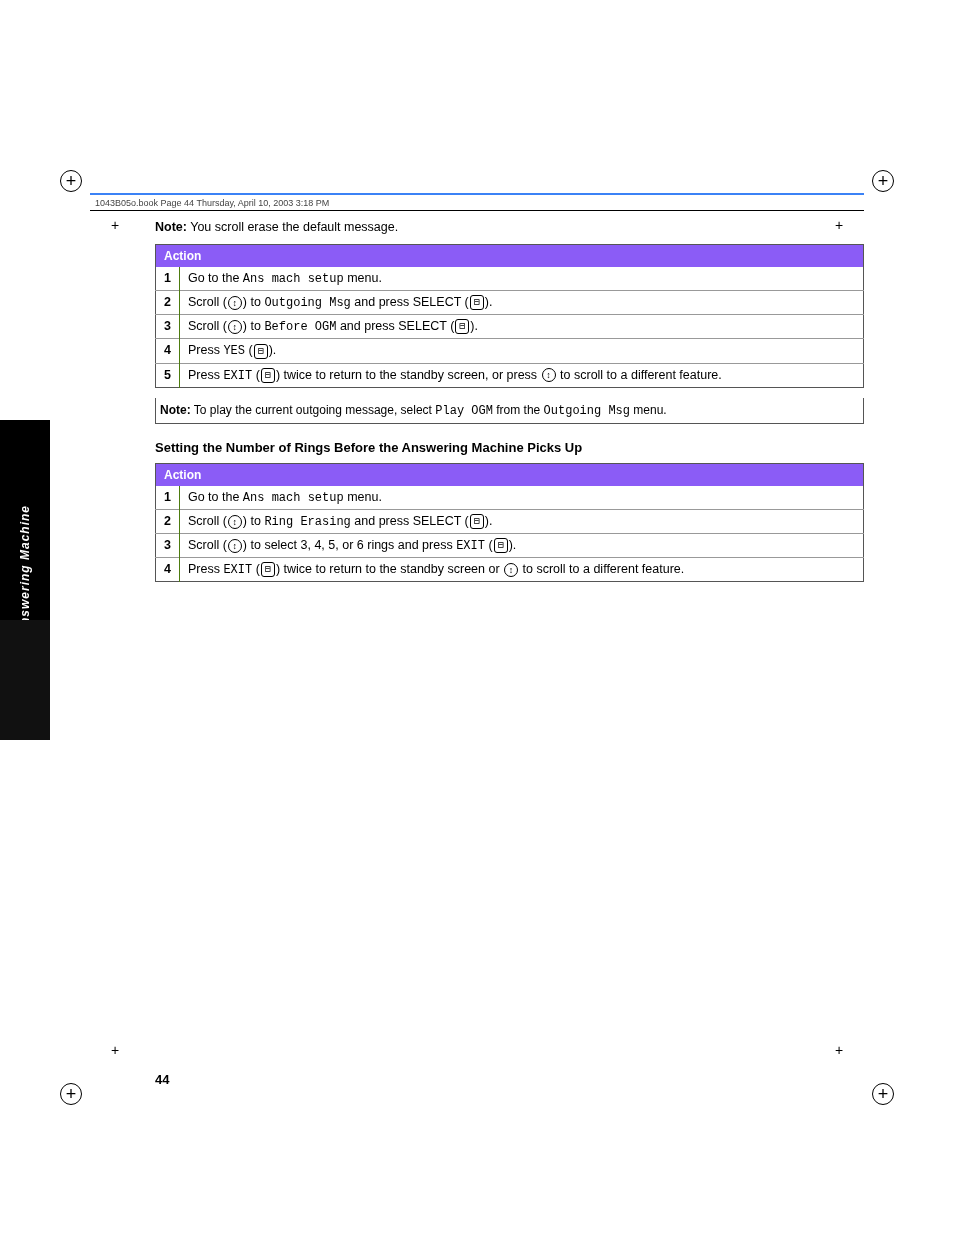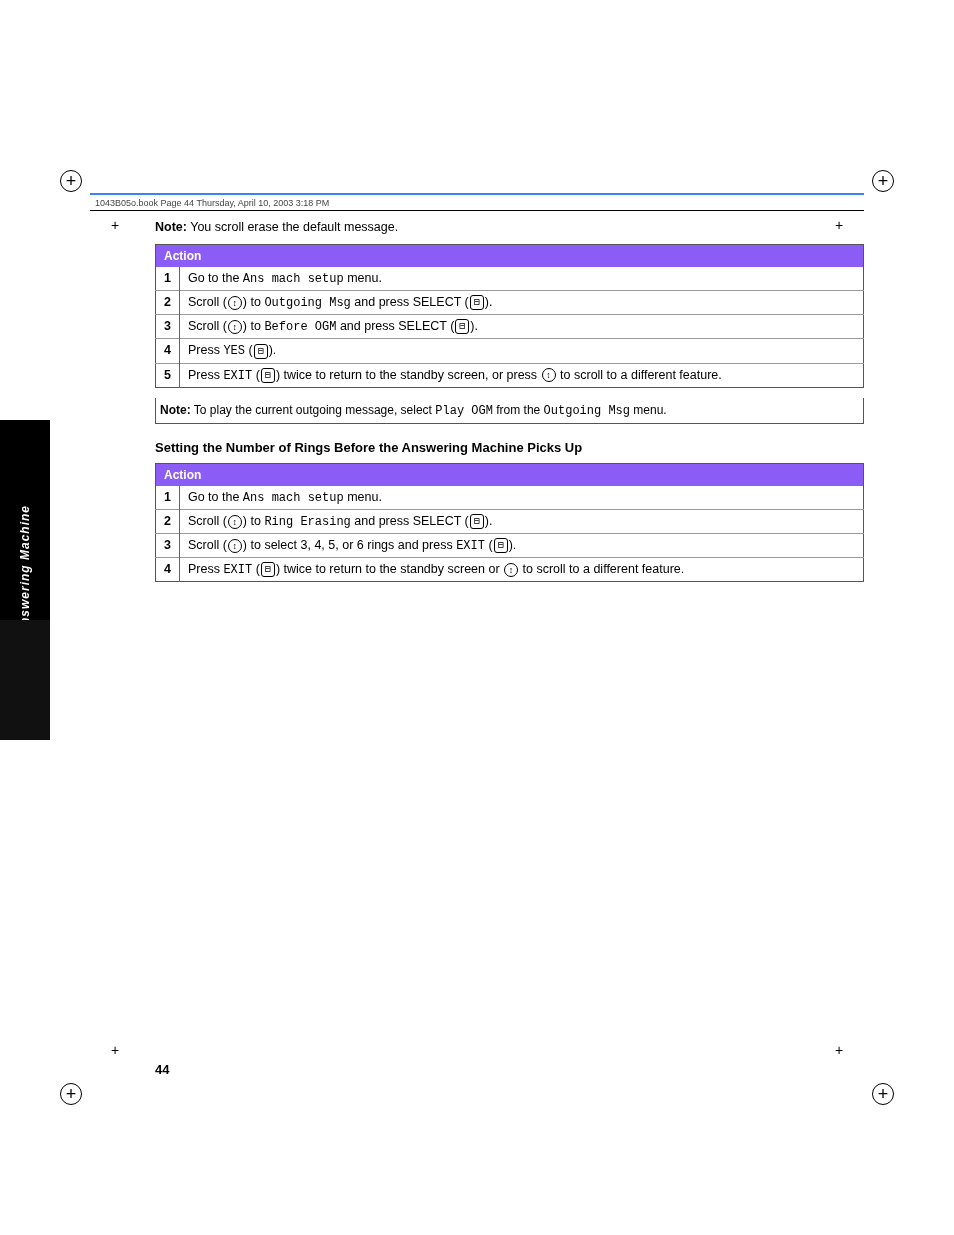--- a/index.html
+++ b/index.html
@@ -220,21 +220,21 @@
       font-family: 'Courier New', monospace;
       font-size: 10px;
       vertical-align: middle;
       line-height: 1.3;
       margin: 0 1px;
     }
 
     
     .page-number {
       position: absolute;
-      bottom: 158px;
+      bottom: 148px;
       left: 155px;
       font-size: 13px;
       font-weight: bold;
     }
 
     
     .section2-title {
       font-weight: bold;
       font-size: 13px;
       margin-bottom: 8px;

